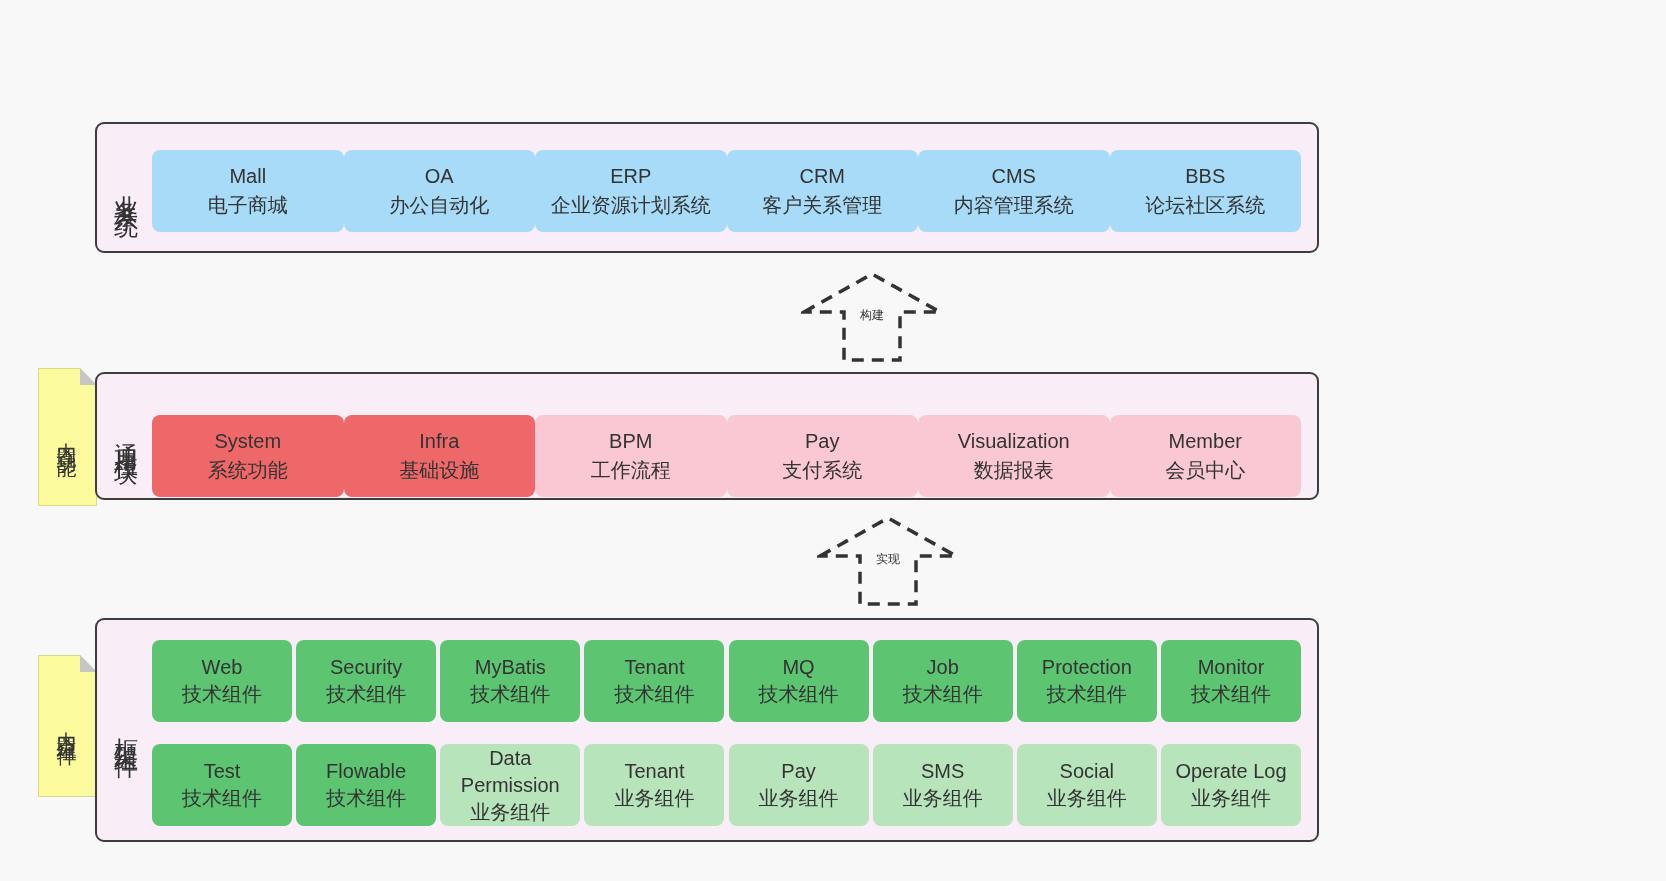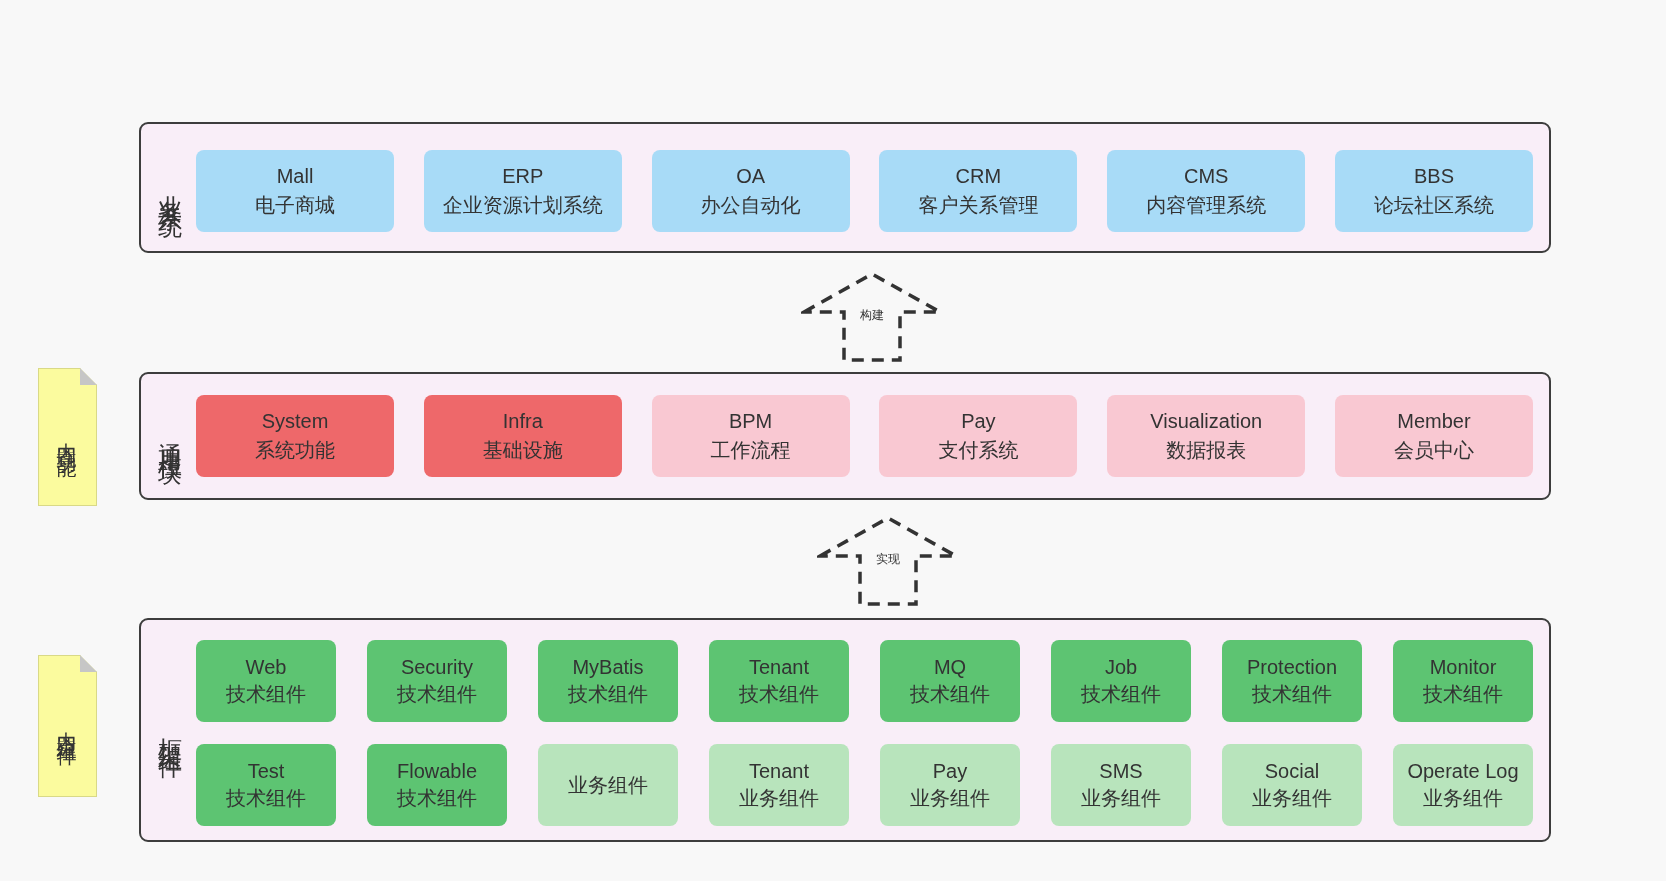--- a/index.html
+++ b/index.html
@@ -7,43 +7,43 @@
     width:1666px;height:881px;
     background:#f8f8f8;
     font-family:"Liberation Sans","DejaVu Sans",sans-serif;
     color:#333;
     overflow:hidden;
   }
   #canvas{position:relative;width:1666px;height:881px;}
 
   
   .section{
-    position:absolute;left:95px;width:1412px;
+    position:absolute;left:95px;width:1224px;
     background:#f9eef8;
     border:2px solid #3d3d3d;border-radius:9px;
-    box-sizing:border-box;z-index:2;margin-left:44px;
+    box-sizing:border-box;z-index:2;
   }
   #sec-business{top:122px;height:131px;}
   #sec-modules{top:372px;height:128px;}
   #sec-framework{top:618px;height:224px;}
 
   
   .vlabel{
     position:absolute;left:13px;top:50%;transform:translateY(-50%);
     writing-mode:vertical-rl;text-orientation:upright;
     font-size:24px;letter-spacing:6px;color:#333;white-space:nowrap;
   }
 
   
   .boxrow{
     position:absolute;left:55px;right:16px;
     display:flex;justify-content:space-between;
   }
   #sec-business .boxrow{top:26px;}
-  #sec-modules .boxrow{top:21px;}
+  #sec-modules .boxrow{top:41px;}
   #sec-framework .row1{top:20px;}
   #sec-framework .row2{top:124px;}
 
   .node{
     width:198px;height:82px;border-radius:8px;
     display:flex;flex-direction:column;justify-content:center;align-items:center;
     text-align:center;font-size:20px;line-height:29px;color:#333;
   }
   #sec-framework .node{width:140px;line-height:27px;}
   .blue{background:#a8dbf7;}
@@ -99,26 +99,26 @@
   <div class="fold" style="left:80px;top:655px;z-index:1;"></div>
 
   <div class="section" id="sec-business">
     <div class="vlabel">业务系统</div>
     <div class="boxrow">
       <div class="node blue">
         <div>Mall</div>
         <div>电子商城</div>
       </div>
       <div class="node blue">
+        <div>OA</div>
+        <div>办公自动化</div>
+      </div>
+      <div class="node blue">
         <div>ERP</div>
         <div>企业资源计划系统</div>
-      </div>
-      <div class="node blue">
-        <div>OA</div>
-        <div>办公自动化</div>
       </div>
       <div class="node blue">
         <div>CRM</div>
         <div>客户关系管理</div>
       </div>
       <div class="node blue">
         <div>CMS</div>
         <div>内容管理系统</div>
       </div>
       <div class="node blue">
@@ -213,20 +213,21 @@
     <div class="boxrow row2">
       <div class="node green">
         <div>Test</div>
         <div>技术组件</div>
       </div>
       <div class="node green">
         <div>Flowable</div>
         <div>技术组件</div>
       </div>
       <div class="node green-light node">
+        <div>Data Permission</div>
         <div>业务组件</div>
       </div>
       <div class="node green-light">
         <div>Tenant</div>
         <div>业务组件</div>
       </div>
       <div class="node green-light">
         <div>Pay</div>
         <div>业务组件</div>
       </div>

